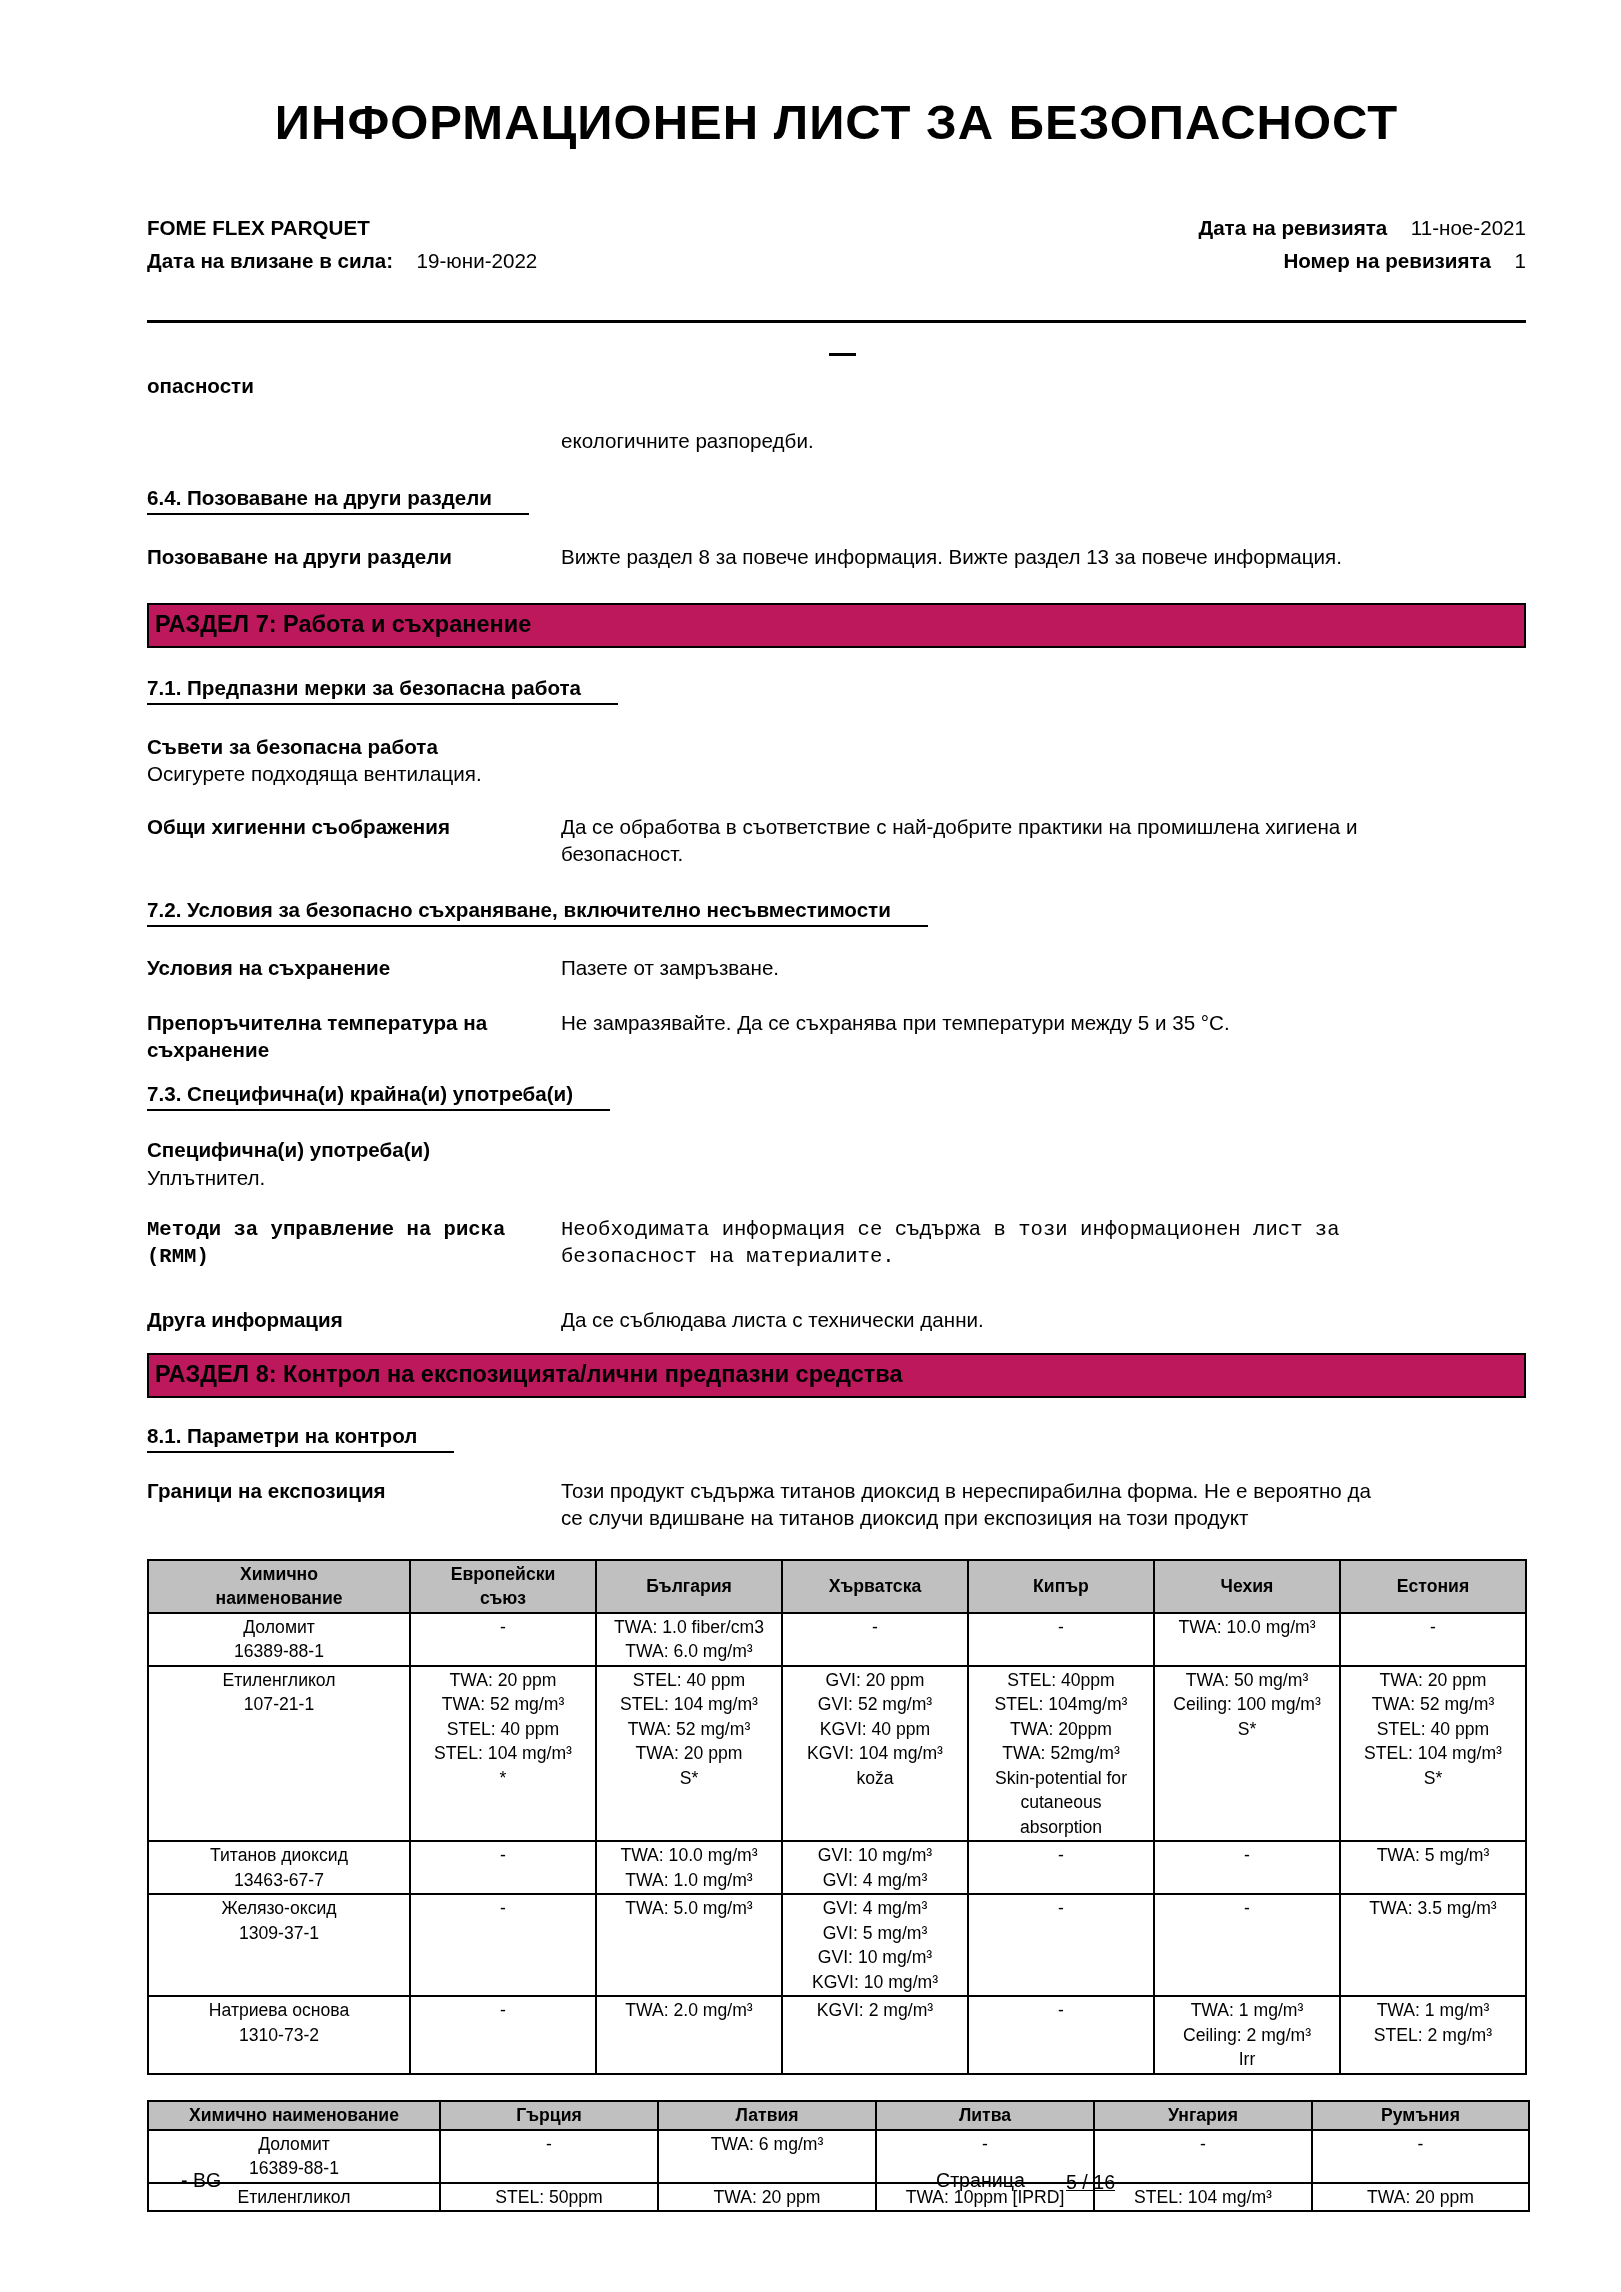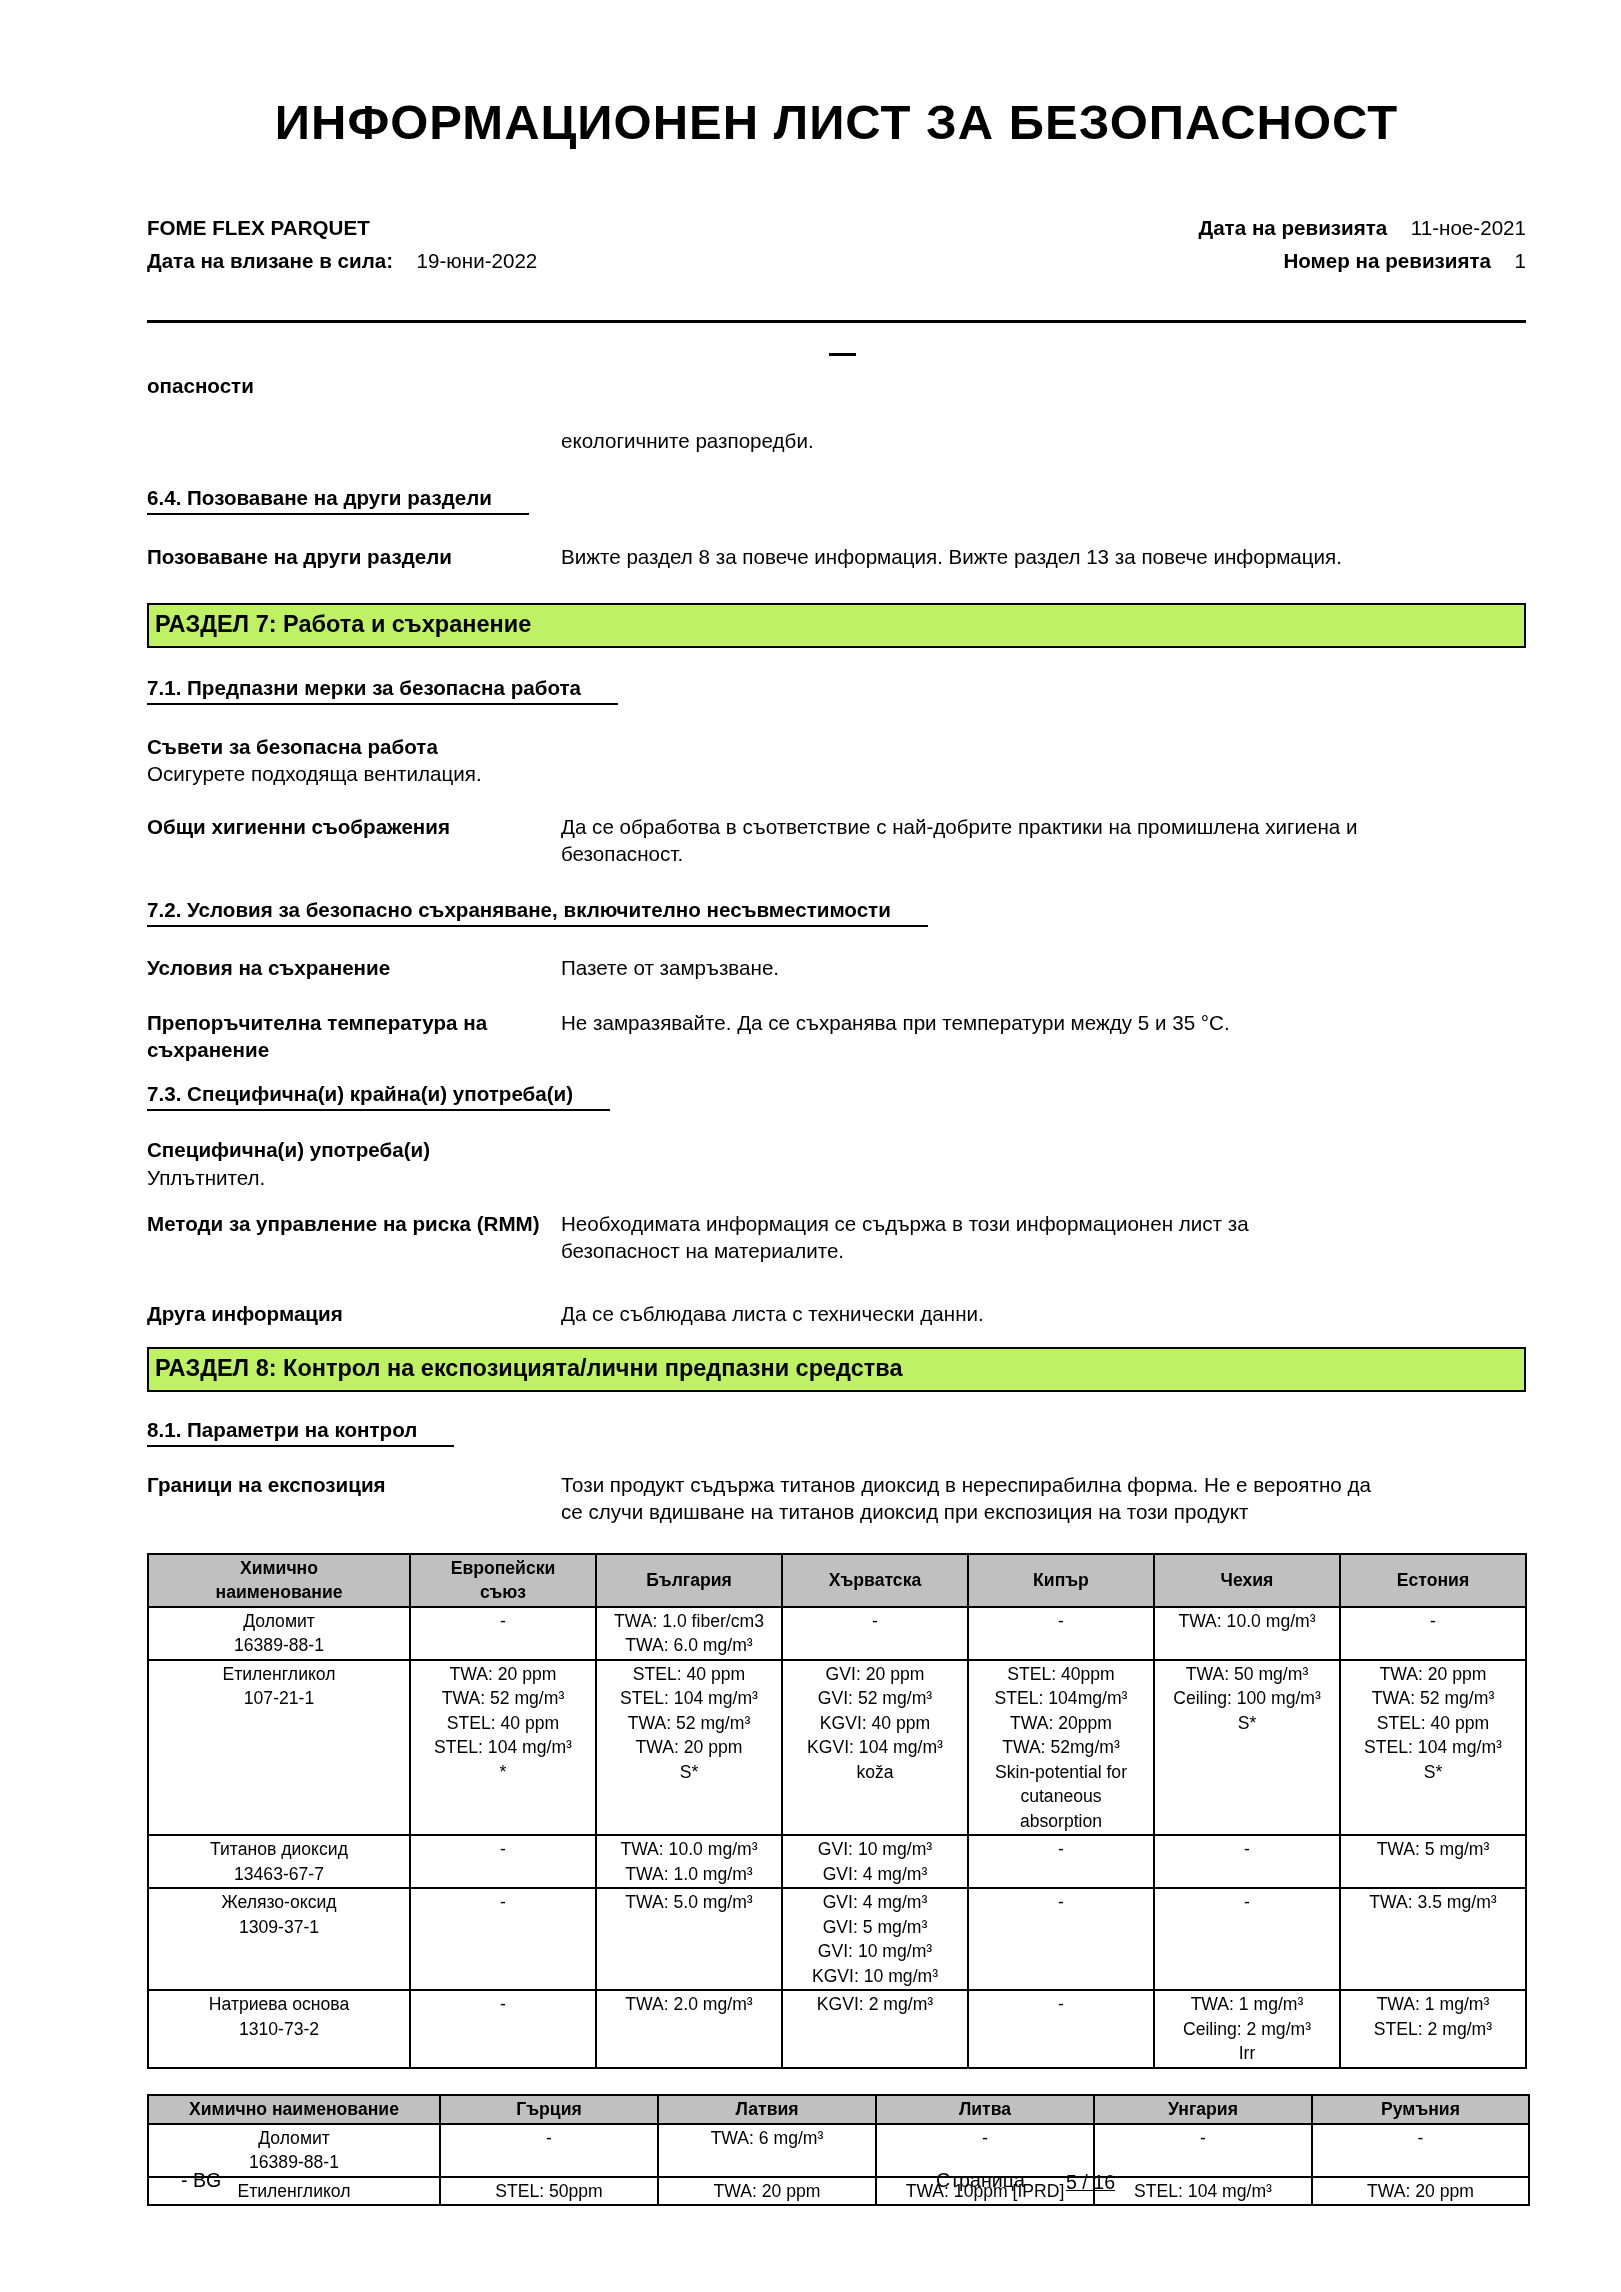--- a/index.html
+++ b/index.html
@@ -30,21 +30,21 @@
   .frow .val { flex:1; white-space:pre-line; }
 
   .mt-carry { margin-top:49px; }
   .carry-val { position:relative; }
   .overdash { position:absolute; left:268px; top:-18.6px; width:26.5px; height:2.9px; background:#000; }
 
   .subhead { font-weight:bold; line-height:29px; }
   .subhead > span { display:inline-block; border-bottom:2px solid #000; padding-right:37px; padding-bottom:1px; }
 
   .banner {
-    background:#bef264; border:2px solid #000;
+    background:#be185d; border:2px solid #000;
     font-weight:bold; font-size:23.5px; line-height:29px; padding:4.9px 7.8px 6.9px 5.9px;
   }
 
   .plain-line { line-height:27.4px; }
   .bold-line { font-weight:bold; line-height:27.4px; }
 
   table.limits { border-collapse:collapse; border:2.9px solid #000; table-layout:fixed;
     width:1379px; font-size:17.6px; line-height:24.5px; text-align:center; }
   table.limits th, table.limits td { border:2px solid #000; padding:1px 2.9px; white-space:pre-line; overflow:hidden; }
   table.limits th { background:#c0c0c0; font-weight:bold; vertical-align:middle; }
@@ -54,21 +54,21 @@
   .mt-r64 { margin-top:27.4px; }
   .mt-banner7 { margin-top:33px; }
   .mt-h71 { margin-top:25.5px; }
   .mt-r711 { margin-top:27.4px;flex-direction:column; }
   .mt-r712 { margin-top:25.5px; }
   .mt-h72 { margin-top:27.4px; }
   .mt-r721 { margin-top:27.4px; }
   .mt-r722 { margin-top:27px; }
   .mt-h73 { margin-top:15px; }
   .mt-specuse { margin-top:25.5px; }
-  .mt-r731 { margin-top:19px; }
+  .mt-r731 { margin-top:25px;font-family:Liberation Mono, monospace; }
   .mt-r732 { margin-top:35px; }
   .mt-banner8 { margin-top:19.6px; }
   .mt-h81 { margin-top:23.5px; }
   .mt-r811 { margin-top:23.5px; }
   .mt-table1 { margin-top:27.4px; }
   .mt-table2 { margin-top:25.5px; }
 
   .footer { position:absolute; top:2168px; left:0; width:1621px; font-size:19.6px; line-height:25.5px; }
   .footer .f-left { position:absolute; left:145px; top:0;margin-left:36px; }
   .footer .f-pagelabel { position:absolute; left:936px; top:0; }

